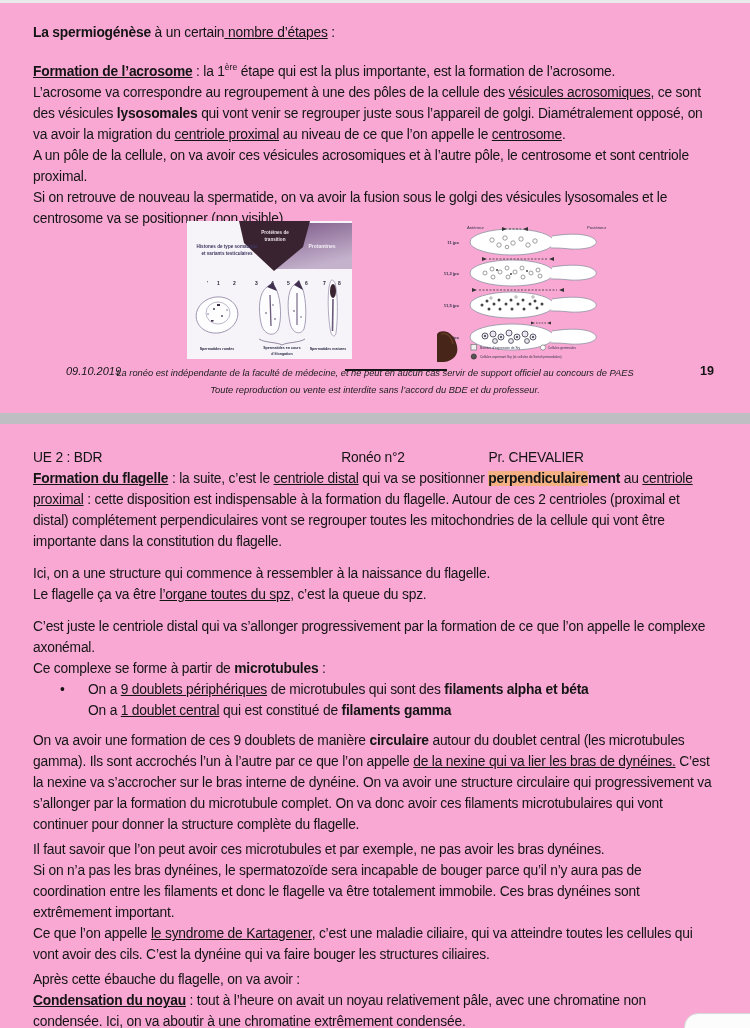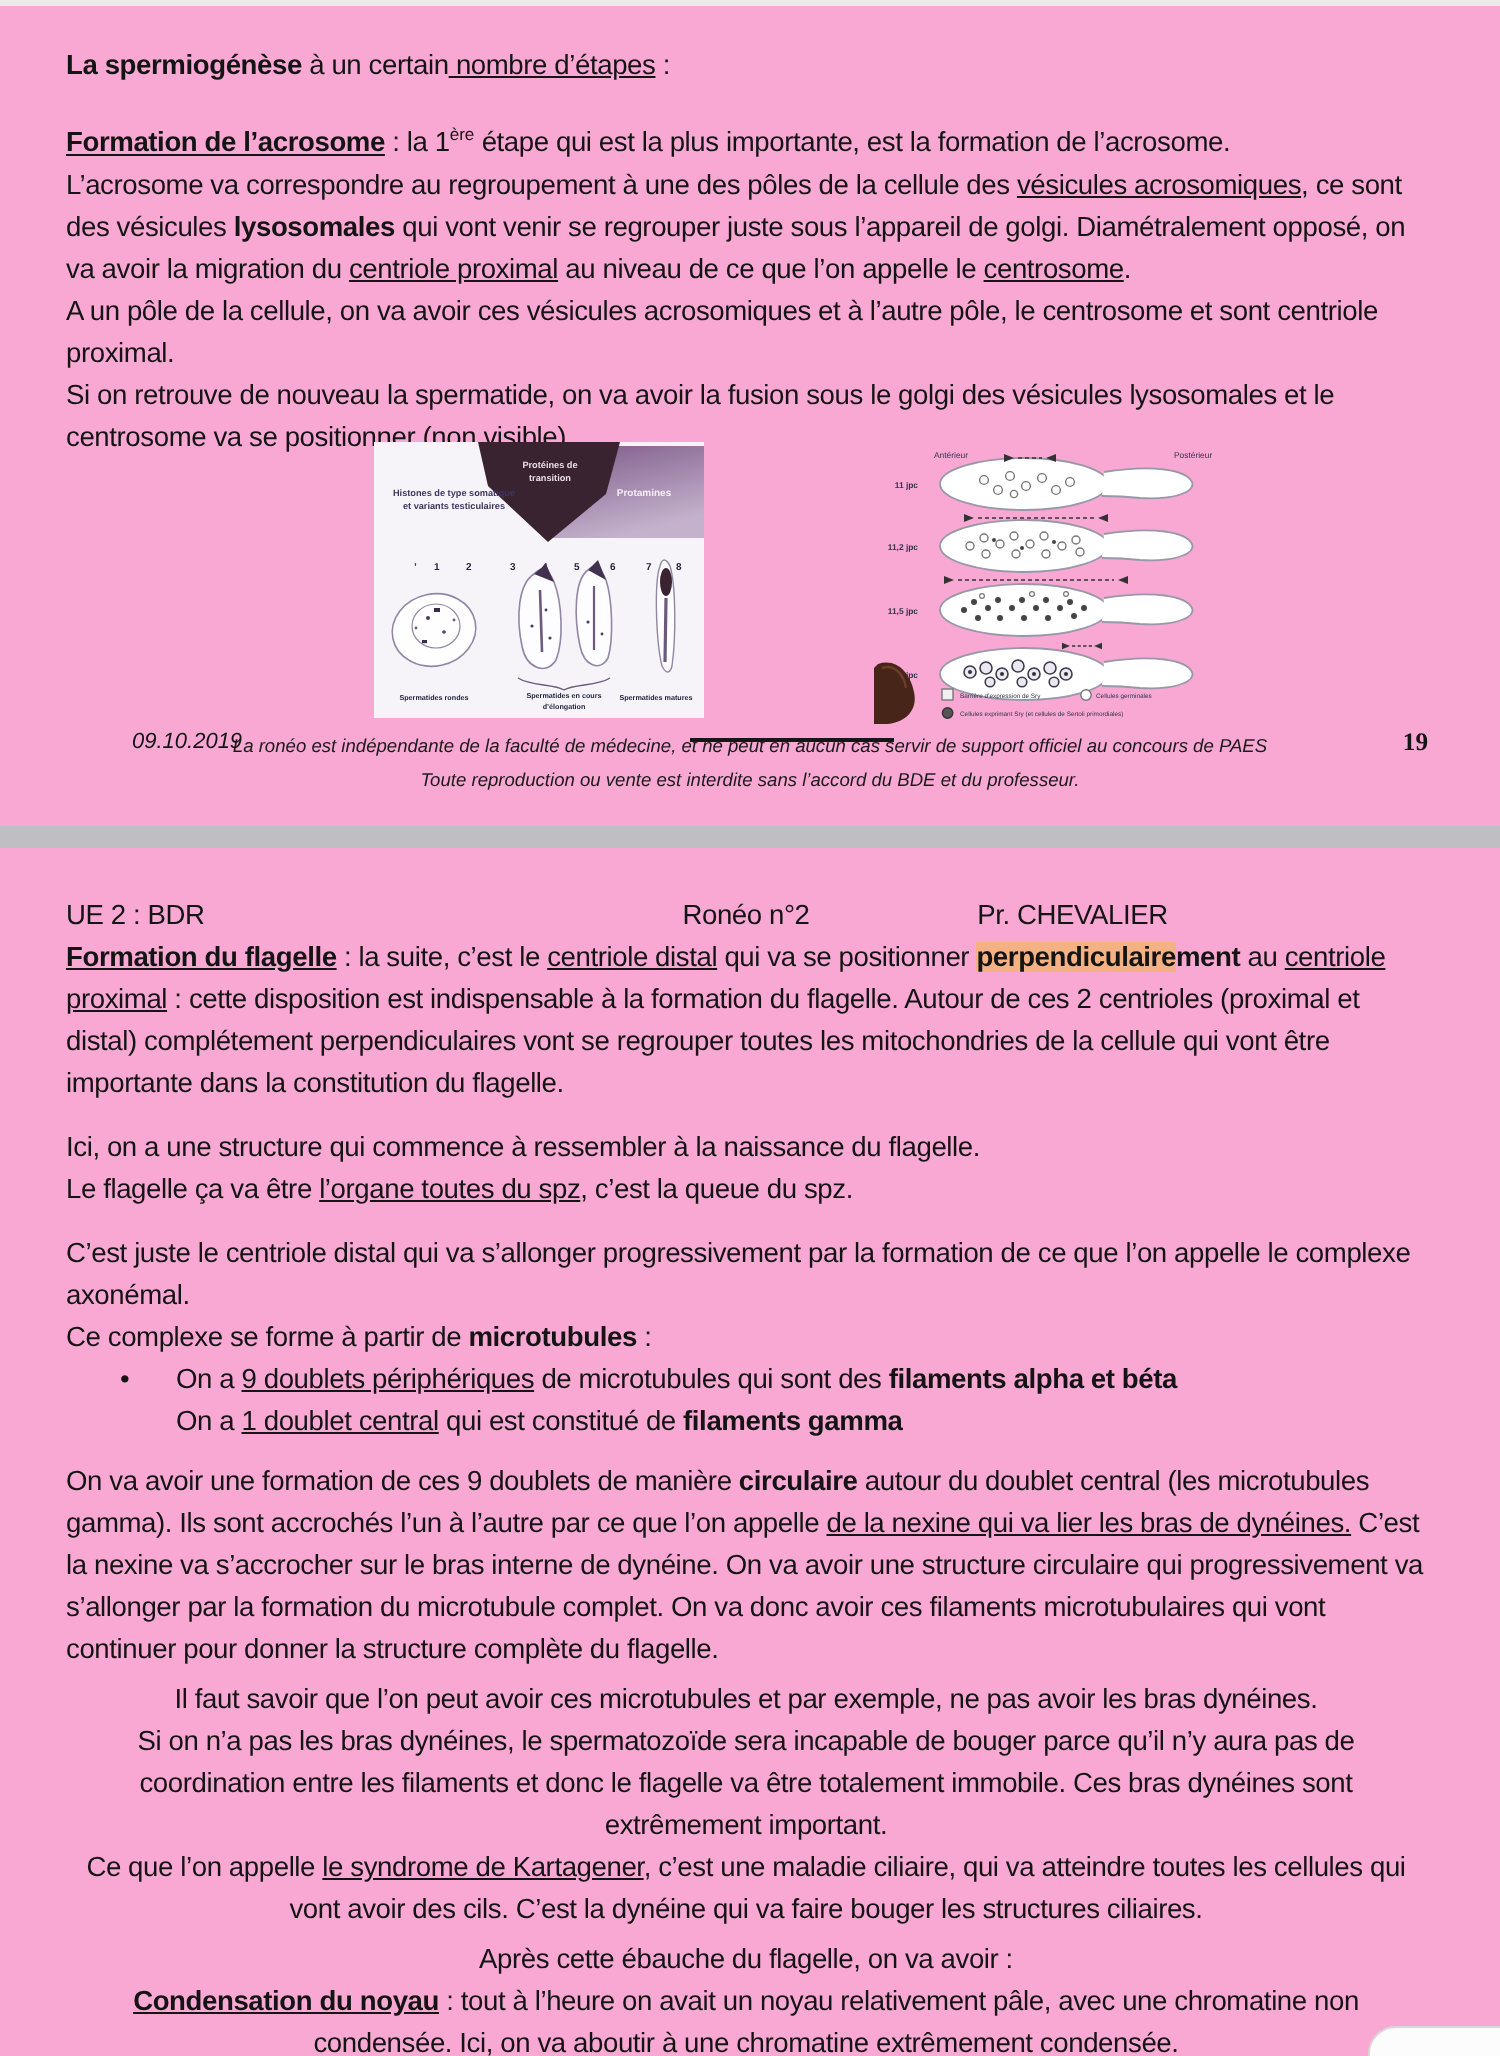--- a/index.html
+++ b/index.html
@@ -13,37 +13,37 @@
   .flow{padding:19px 37px 0 33px;font-size:13.8px;line-height:21px;letter-spacing:-0.2px;}
   .page2 .flow{padding-top:23px;}
   p{margin:0;}
   .b{font-weight:bold;}
   .u{text-decoration:underline;}
   .hl{background:#f4b183;}
   .sup{vertical-align:super;font-size:0.62em;letter-spacing:0;}
   .mt14{margin-top:14px;}
   .g11{margin-top:11px;}
   .g9{margin-top:9px;}
-  .g4{margin-top:4px;text-align:center;}
+  .g4{margin-top:4px;}
   .hdr{display:flex;}
   .hdr .l{width:33%;}
   .hdr .c{width:34%;text-align:center;}
   .hdr .r{width:33%;text-align:left;}
   .bl{display:flex;}
   .bl .dot{width:28px;padding-left:27px;box-sizing:content-box;flex:none;}
   .bl .txt{flex:1;}
   .bl2{margin-left:55px;}
   .figs{position:absolute;top:215px;left:0;width:750px;height:143px;}
   .fig-left{position:absolute;left:187px;top:3px;}
   .fig-right{position:absolute;left:437px;top:2px;}
   .fig-underline{position:absolute;left:345px;top:151px;width:102px;height:2px;background:#161616;}
   .footer{position:absolute;left:0;top:358px;width:750px;height:48px;}
   .f-date{position:absolute;left:66px;top:4px;font-size:11px;font-style:italic;}
   .f-disc{margin:0 auto;width:560px;text-align:center;font-style:italic;font-size:9.3px;line-height:16.5px;padding-top:4px;color:#1b1b1b;}
-  .f-page{position:absolute;right:36px;top:3px;font-weight:bold;font-size:12.6px;font-family:Liberation Serif, serif;}
+  .f-page{position:absolute;right:36px;top:3px;font-weight:bold;font-size:12.6px;}
   .corner-widget{position:absolute;left:684px;top:1013px;width:80px;height:20px;background:#fcfcfc;
                  border:1px solid #d8d8d8;border-radius:14px 0 0 0;}
   svg text{font-family:"Liberation Sans",sans-serif;}
 </style>
 </head>
 <body>
 
 <div class="screen">
   <div class="topstrip"></div>
 

